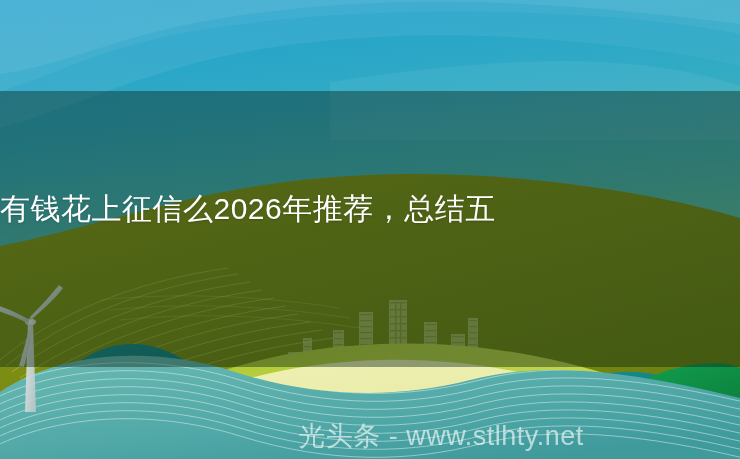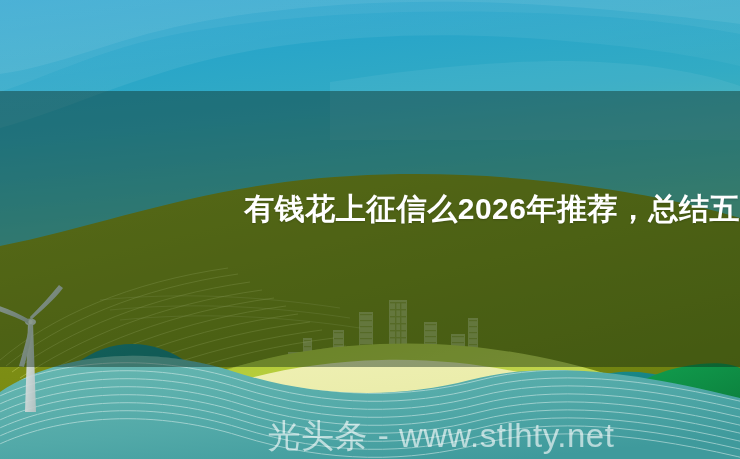--- a/index.html
+++ b/index.html
@@ -31,42 +31,42 @@
     background:rgba(10,36,22,0.42);
     pointer-events:none;
   }
 
   
   #headline{
     position:absolute;
     left:0;
     top:186px;
     width:740px;
-    text-align:right;
+    text-align:left;
     color:#ffffff;
     font-size:30px;
     line-height:46px;
     letter-spacing:0.5px;
-    font-weight:700;
+    font-weight:400;
     text-shadow:0 1px 2px rgba(0,0,0,0.18);
     white-space:nowrap;
   }
   #headline .ln{display:block;}
 
   
   #watermark{
     position:absolute;
     left:0;
     top:421px;
     width:672px;
     text-align:center;
     padding-right:6px;
     box-sizing:border-box;
     color:rgba(255,255,255,0.62);
-    font-size:33px;
+    font-size:27px;
     line-height:30px;
     letter-spacing:0.5px;
     white-space:nowrap;
   }
   #watermark .wm-inner{
     display:inline-block;
     transform:translateX(108px);
   }
 </style>
 </head>

